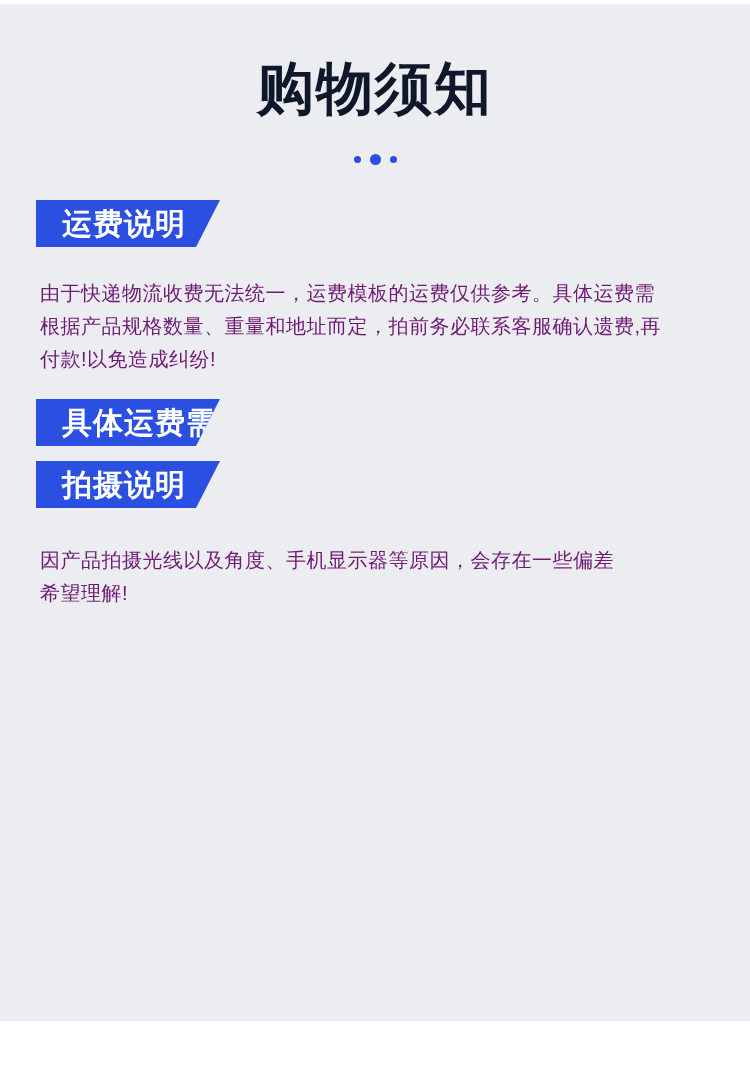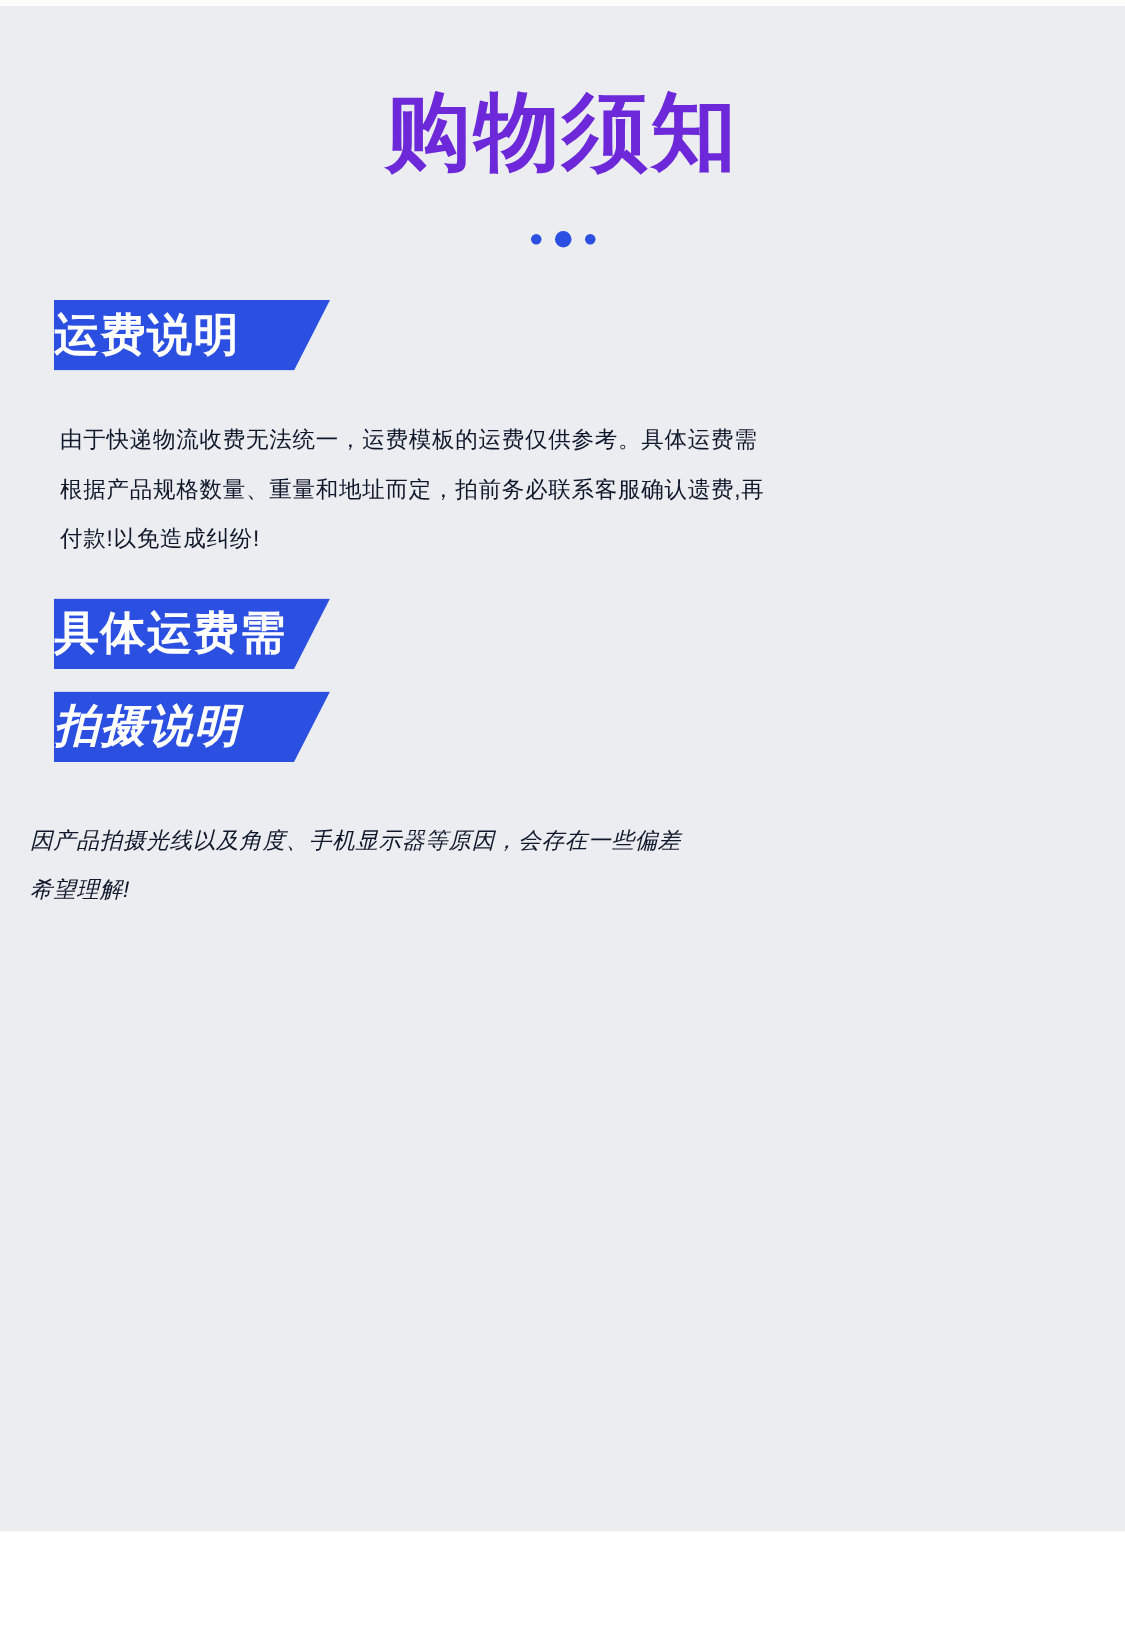--- a/index.html
+++ b/index.html
@@ -17,21 +17,21 @@
     height: 1017px;
     background: #ebedf1;
     padding-top: 56px;
     overflow: hidden;
   }
   .title {
     text-align: center;
     font-size: 57px;
     line-height: 57px;
     font-weight: 900;
-    color: #6d28d9;
+    color: #0f172a;
     letter-spacing: 2px;
   }
   .dots {
     margin-top: 36px;
     display: flex;
     justify-content: center;
     align-items: center;
     gap: 9px;
     height: 12px;
   }
@@ -42,42 +42,43 @@
   .banner {
     margin-left: 36px;
     width: 184px;
     height: 47px;
     background: #2b4fe0;
     clip-path: polygon(0 0, 100% 0, calc(100% - 24px) 100%, 0 100%);
     display: flex;
     align-items: center;
   }
   .banner-text {
+    padding-left: 26px;
     color: #ffffff;
     font-weight: bold;
     font-size: 30px;
     line-height: 47px;
     letter-spacing: 1px;
   }
   .body-text {
     padding-left: 40px;
     padding-right: 30px;
-    font-size: 15px;
+    font-size: 20px;
     line-height: 33px;
     letter-spacing: 0.5px;
-    color: #0f172a;
+    color: #701a75;
     white-space: pre-line;
   }
   .sec1 { margin-top: 35px; }
   .sec2 { margin-top: 23px; }
-  .sec3 { margin-top: 15px; font-style: italic; }
+  .sec3 { margin-top: 15px; }
   .sec4 { margin-top: 45px; }
   .sec1 .body-text { margin-top: 30px; }
   .sec2 .body-text { margin-top: 30px; }
-  .sec3 .body-text { margin-top: 36px; padding-left: 20px; }
+  .sec3 .body-text { margin-top: 36px; }
   .sec4 .body-text { margin-top: 45px; }
 </style>
 </head>
 <body>
 
 <div class="sheet">
 
   <h1 class="title">购物须知</h1>
 
   <div class="dots">

